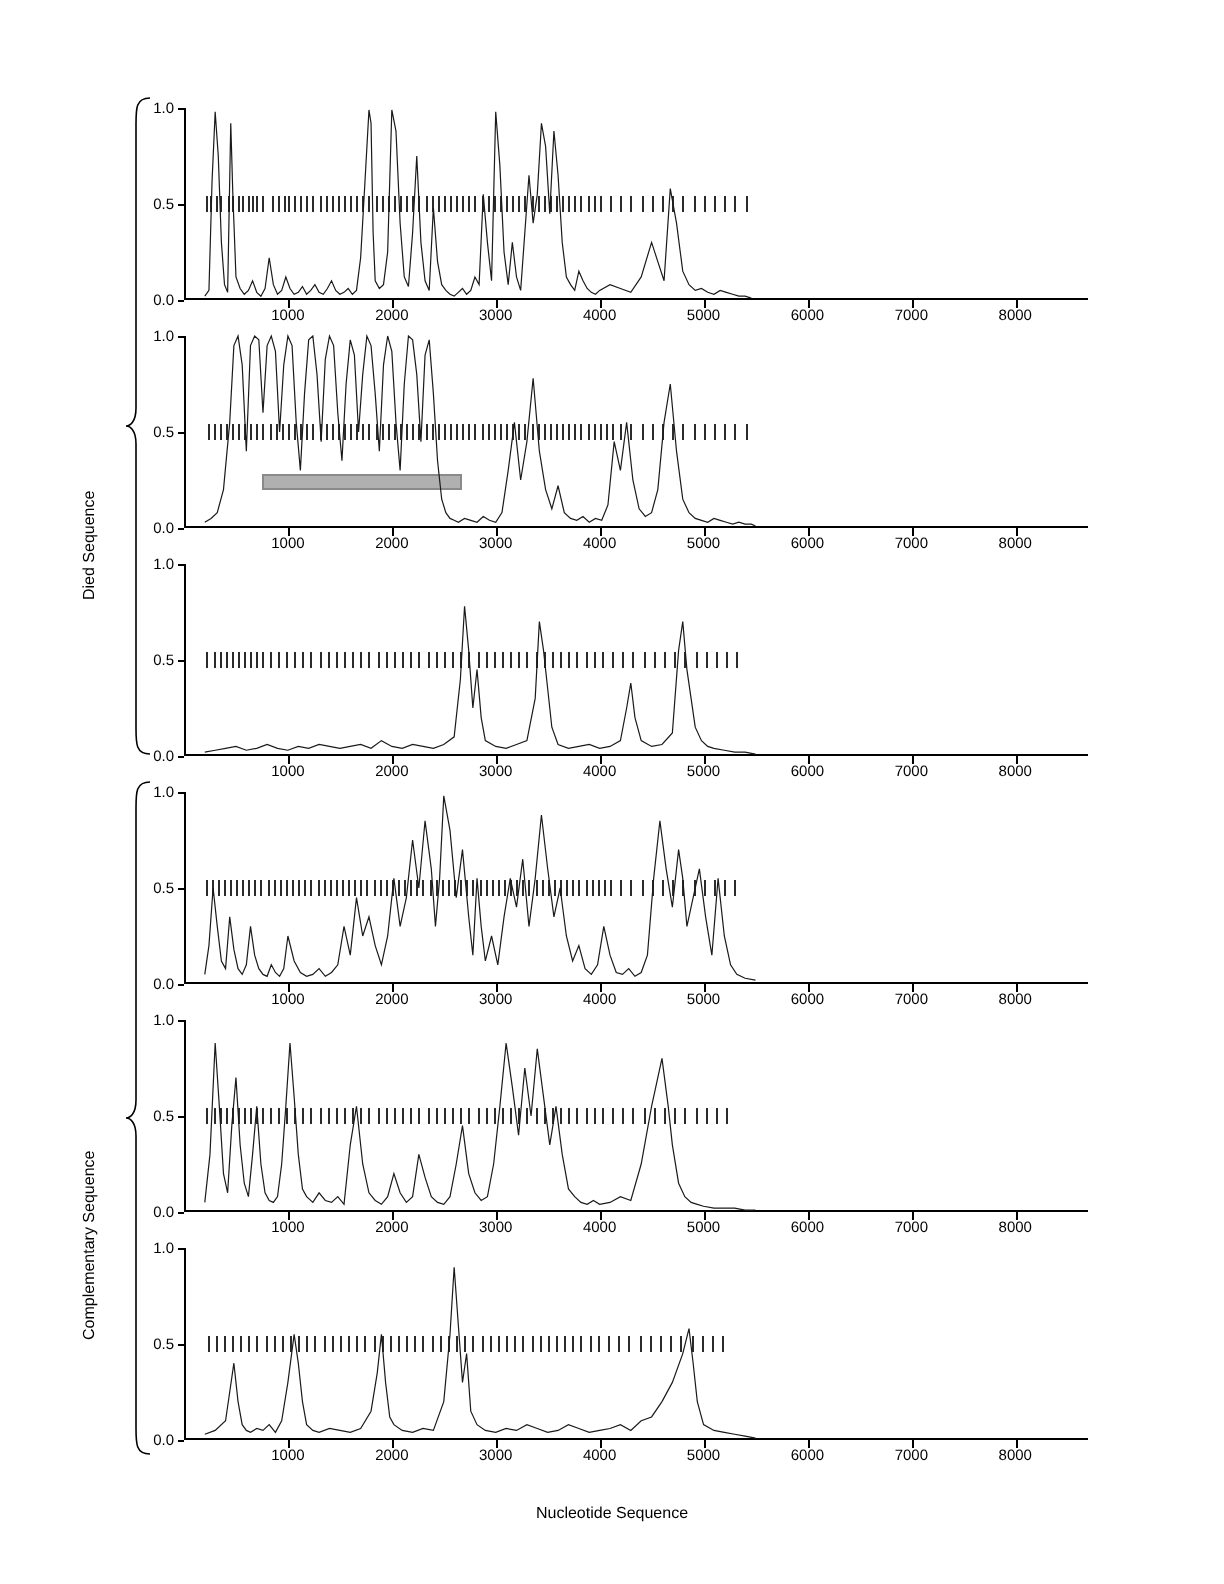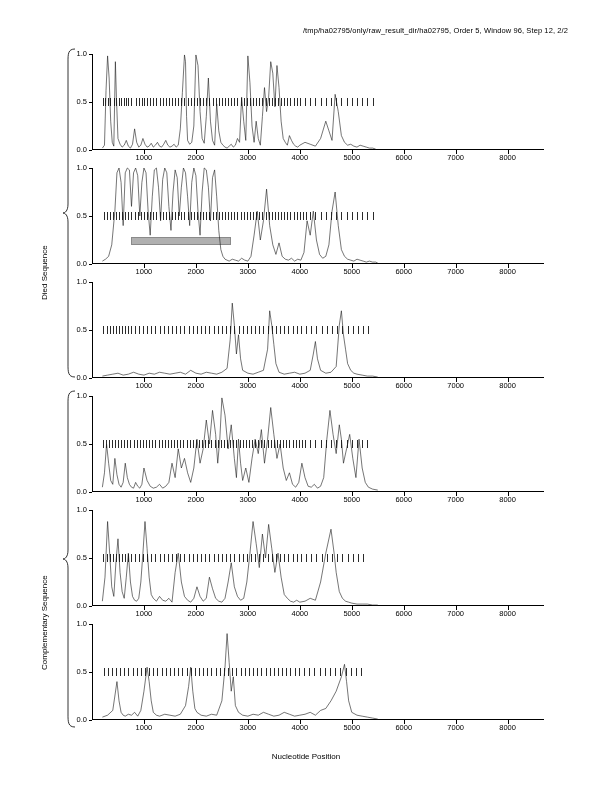--- a/index.html
+++ b/index.html
@@ -108,34 +108,33 @@
   svg.brace-svg {
     position: absolute;
     overflow: visible;
   }
 </style>
 </head>
 <body>
 
 <div id="page">
 
-  <div id="header-title">/tmp/ha02795/only/raw_result_dir/ha02795, Order 5, Window 96, Step 12, 2/2</div>
 
   <div class="axis-label" id="ylabel-died" style="left:40px; top:300px;">Died Sequence</div>
   <div class="axis-label" id="ylabel-comp" style="left:40px; top:670px;">Complementary Sequence</div>
 
   <svg class="brace-svg" style="left:62px; top:48px; width:14px; height:330px;" viewBox="0 0 14 330">
     <path d="M13 1 C6 1 6 6 6 14 L6 156 C6 163 3 165 1 165 C3 165 6 167 6 174 L6 316 C6 324 6 329 13 329" fill="none" stroke="#000" stroke-width="0.8"></path>
   </svg>
 
   <svg class="brace-svg" style="left:62px; top:390px; width:14px; height:338px;" viewBox="0 0 14 338">
     <path d="M13 1 C6 1 6 6 6 14 L6 160 C6 167 3 169 1 169 C3 169 6 171 6 178 L6 324 C6 332 6 337 13 337" fill="none" stroke="#000" stroke-width="0.8"></path>
   </svg>
 
-  <div class="axis-label" id="xlabel">Nucleotide Position</div>
+  <div class="axis-label" id="xlabel">Nucleotide Sequence</div>
 
 <div class="panel" style="top: 54px; height: 96px;">
       <div class="plot-area"></div>
       <div class="ytick-mark" style="top: 96px;"></div>
       <div class="ytick-label" style="top: 96px;">0.0</div>
       <div class="ytick-mark" style="top: 48px;"></div>
       <div class="ytick-label" style="top: 48px;">0.5</div>
       <div class="ytick-mark" style="top: 0px;"></div>
       <div class="ytick-label" style="top: 0px;">1.0</div>
       <div class="xtick-mark" style="left: 51.954px;"></div>

